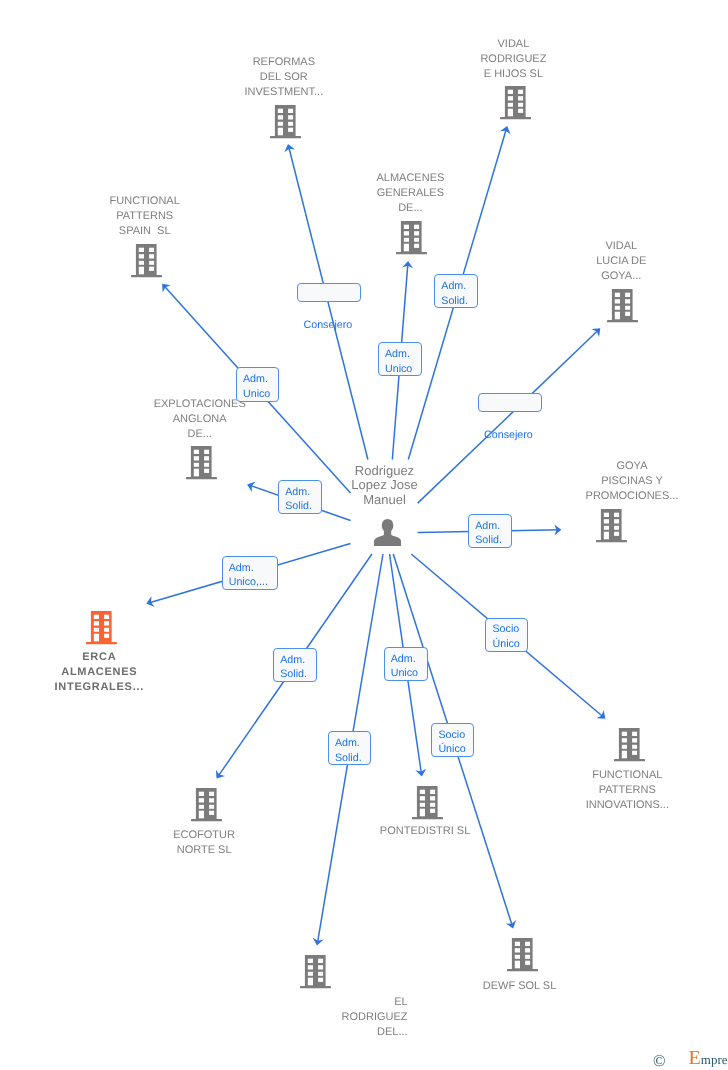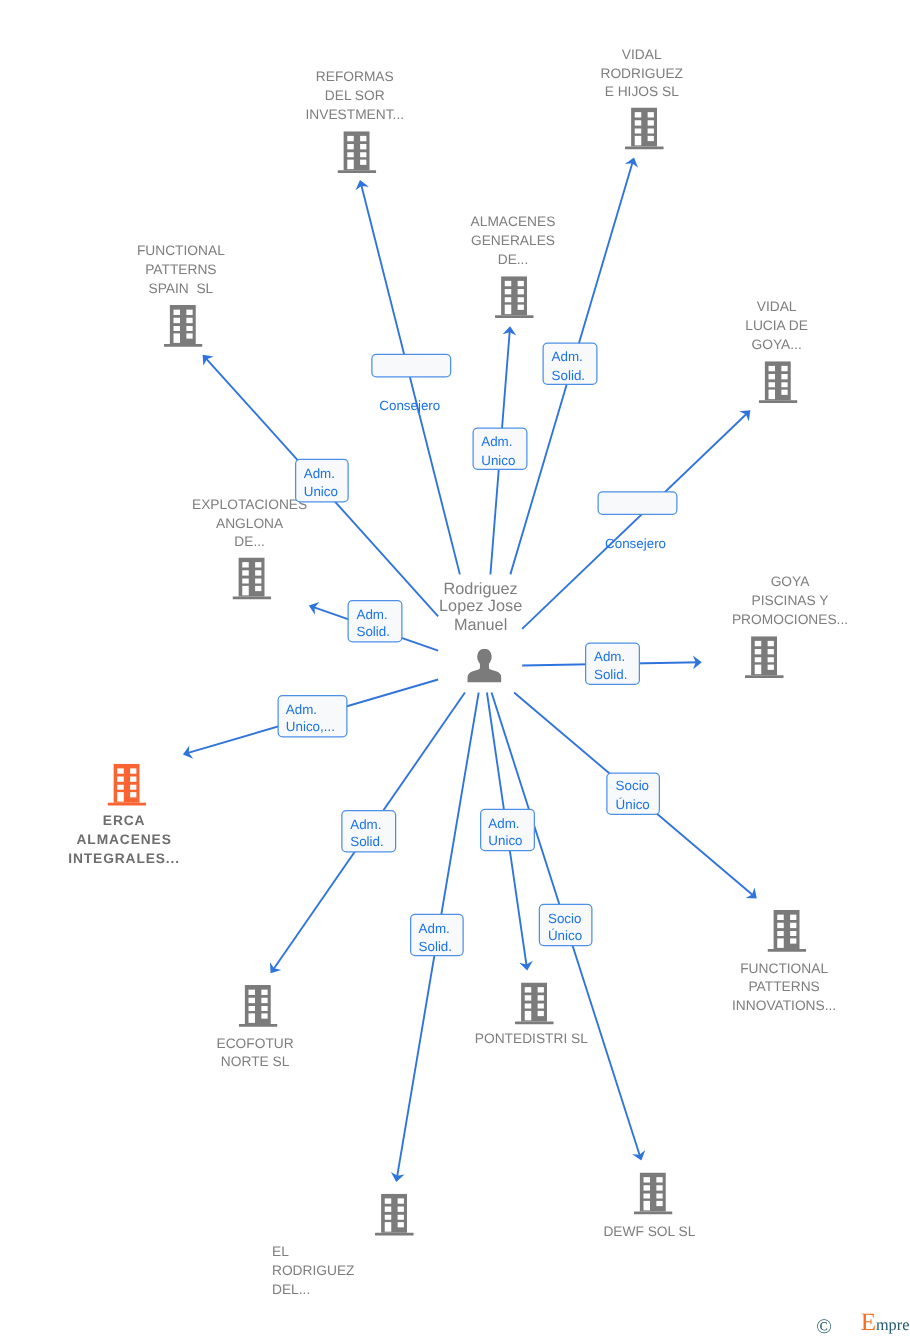--- a/index.html
+++ b/index.html
@@ -306,21 +306,21 @@
             <rect x="18.1" y="3.7" width="5.0" height="4.3"></rect>
             <rect x="7.8" y="10.2" width="5.2" height="4.3"></rect>
             <rect x="18.1" y="10.2" width="5.0" height="4.3"></rect>
             <rect x="7.8" y="16.8" width="5.2" height="4.0"></rect>
             <rect x="18.1" y="16.8" width="5.0" height="4.0"></rect>
             <rect x="7.8" y="22.7" width="5.2" height="7.6"></rect>
             <rect x="18.1" y="22.7" width="5.0" height="4.2"></rect>
           </g>
         </svg>
       </div>
-      <div class="cap " style="position: absolute; left: 217.6px; width: 190px; text-align: left; top: 994.9px;"><div>EL</div><div>RODRIGUEZ</div><div>DEL...</div></div>
+      <div class="cap " style="position: absolute; left: 217.6px; width: 190px; text-align: right; top: 994.9px;"><div>EL</div><div>RODRIGUEZ</div><div>DEL...</div></div>
       <div style="position: absolute; left: 506.5px; top: 938.4px;">
         <svg class="ico" width="31" height="34" viewBox="0 0 31 34">
           <g fill="#7b7b7b">
             <path d="M4.9 0 H25.6 V31.1 H4.9 Z"></path>
             <rect x="0" y="31.1" width="31" height="2.2" rx="0.4"></rect>
           </g>
           <g fill="#ffffff">
             <rect x="7.8" y="3.7" width="5.2" height="4.3"></rect>
             <rect x="18.1" y="3.7" width="5.0" height="4.3"></rect>
             <rect x="7.8" y="10.2" width="5.2" height="4.3"></rect>

